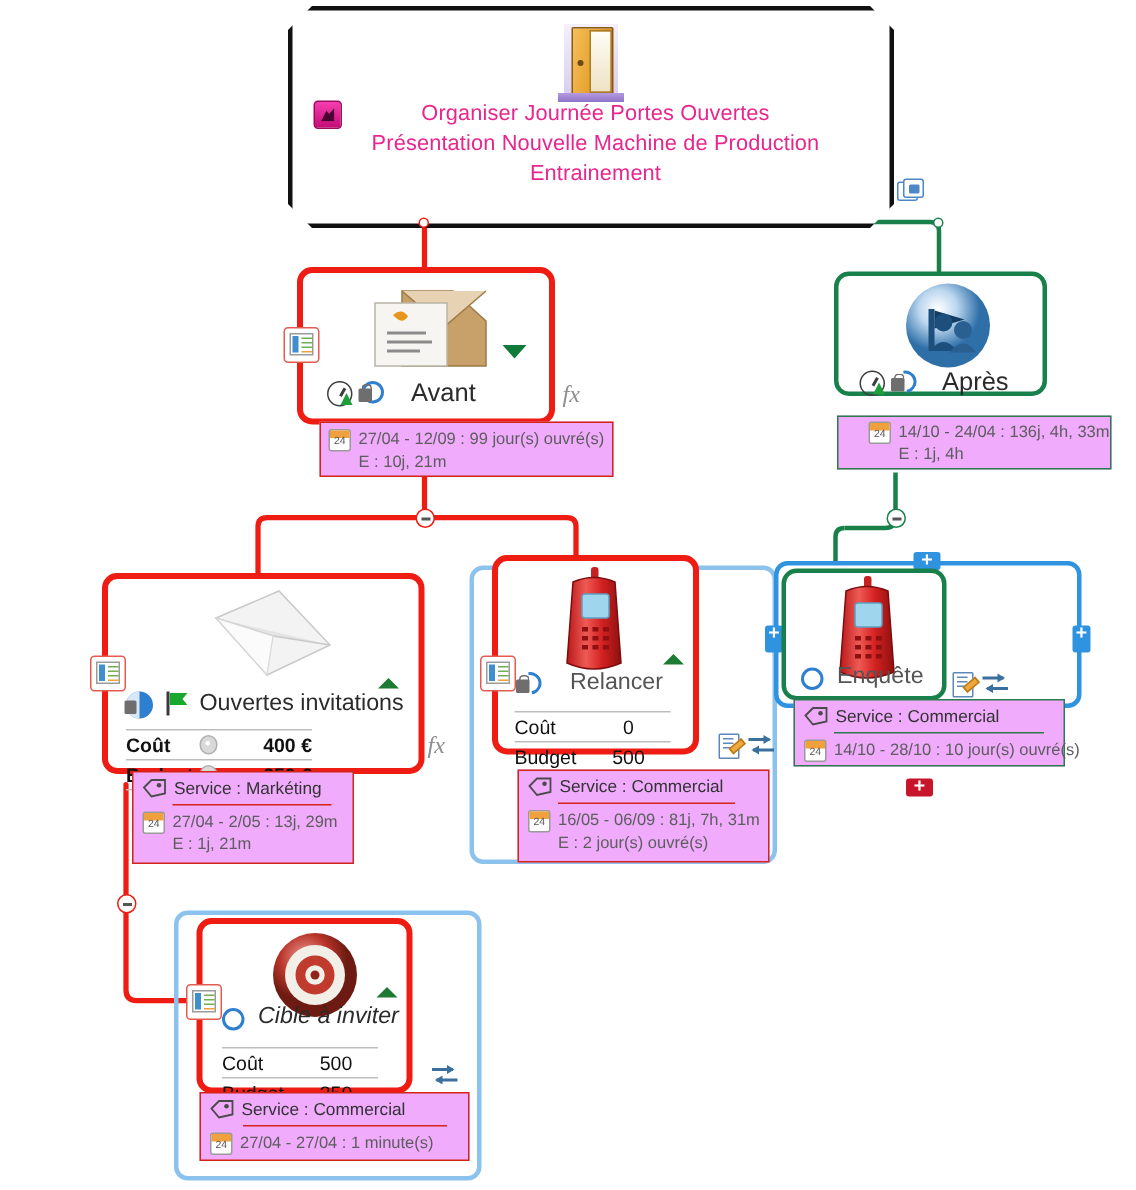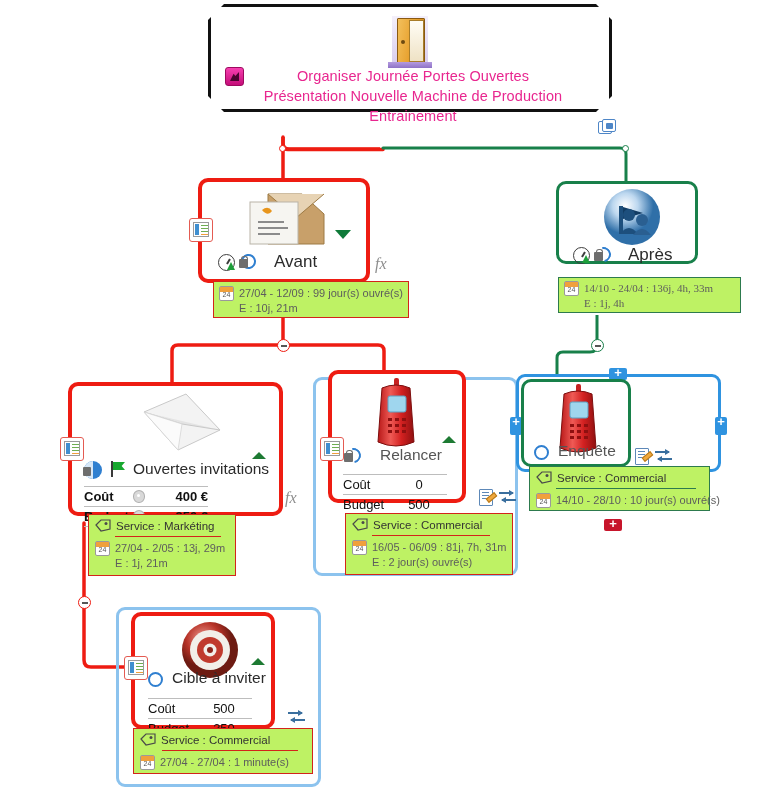--- a/index.html
+++ b/index.html
@@ -5,26 +5,26 @@
   html,body{margin:0;padding:0;background:#ffffff;}
   body{width:757px;height:793px;position:relative;overflow:hidden;
        font-family:"Liberation Sans","DejaVu Sans",sans-serif;}
   #canvas{position:absolute;left:0;top:0;width:757px;height:793px;}
   .lay{position:absolute;left:0;top:0;width:757px;height:793px;}
   svg.lay{pointer-events:none;}
   .topic{position:absolute;box-sizing:border-box;background:#fff;border-radius:10px;}
   .topic.red{border:4px solid #ee1c12;}
   .topic.green{border:3px solid #18804a;}
 
-  .info{position:absolute;box-sizing:border-box;background:#bef264;}
+  .info{position:absolute;box-sizing:border-box;background:#f0abfc;}
   .info.red{border:1.5px solid #d3241a;}
   .info.green{border:1.2px solid #2d7a4e;}
 
   
-  #root-node{position:absolute;left:208px;top:4px;width:404px;height:108px;}
+  #root-node{position:absolute;left:192px;top:4px;width:404px;height:148px;}
   #root-node .rootbg{position:absolute;inset:0;background:#fff;
     border:3px solid #111;
     clip-path:polygon(16px 0,calc(100% - 16px) 0,100% 16px,100% calc(100% - 16px),
             calc(100% - 16px) 100%,16px 100%,0 calc(100% - 16px),0 16px);
   }
   #root-title{position:absolute;left:40px;top:62px;width:330px;text-align:center;
      color:#e8268f;font-size:14.5px;line-height:20px;letter-spacing:.1px;}
 
   
   .door{position:absolute;left:180px;top:12px;width:44px;height:52px;}
@@ -292,21 +292,21 @@
     <div class="ico" style="left:35px;top:63px;">
       <div class="lockC">
           <div class="c"></div>
           <div class="pad"></div>
           <div class="sh"></div>
         </div>
     </div>
     <div class="tlabel" style="left:69px;top:61px;font-size:17px;">Après</div>
   </div>
 
-  <div class="info green" style="left:558px;top:277px;width:183px;height:36px;padding:3px 5px;font-family:Liberation Serif, serif;">
+  <div class="info green" style="left:558px;top:277px;width:183px;height:36px;padding:3px 20px;">
     <div class="irow" style="gap:5px;">
       <div class="cal"></div>
       <div class="itext">14/10 - 24/04 : 136j, 4h, 33m</div>
     </div>
     <div class="itext" style="margin-left:20px;">E : 1j, 4h</div>
   </div>
 
   <div class="collapse red" style="left:277px;top:339px;"></div>
   <div class="collapse green" style="left:591px;top:339px;"></div>
 
@@ -540,21 +540,21 @@
         <circle cx="31" cy="30" r="13" fill="#c03a2d"></circle>
         <circle cx="31" cy="30" r="6.5" fill="#f2efe9"></circle>
         <circle cx="31" cy="30" r="3" fill="#8f241a"></circle>
       </svg>
     </div>
     <div class="tri-up" style="left:116px;top:42px;"></div>
 
     <div class="ico" style="left:13px;top:56px;">
       <div class="circleO"></div>
     </div>
-    <div class="tlabel" style="left:37px;top:53px;font-size:15.5px;">Cible à inviter</div>
+    <div class="tlabel" style="left:37px;top:53px;font-size:15.5px;font-style:italic;">Cible à inviter</div>
 
     <div class="costtab" style="left:13px;top:82px;width:104px;">
       <div class="row sep">
         <span class="ckey thin" style="width:52px;">Coût</span>
         <span class="cval thin" style="width:48px;text-align:center;">500</span>
       </div>
       <div class="row sep">
         <span class="ckey thin" style="width:52px;">Budget</span>
         <span class="cval thin" style="width:48px;text-align:center;">350</span>
       </div>

